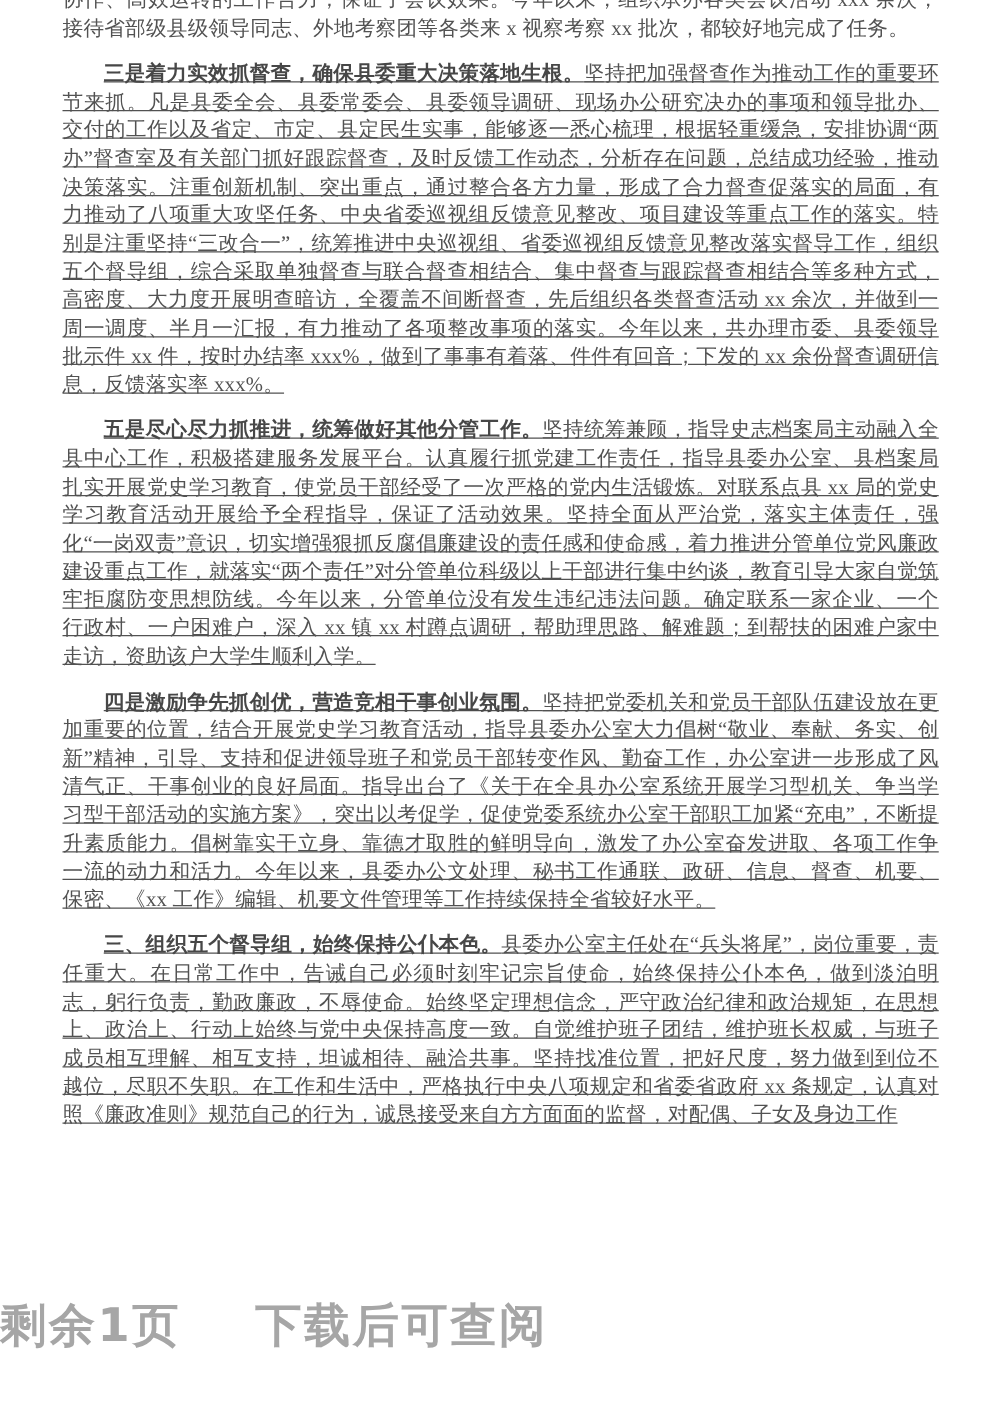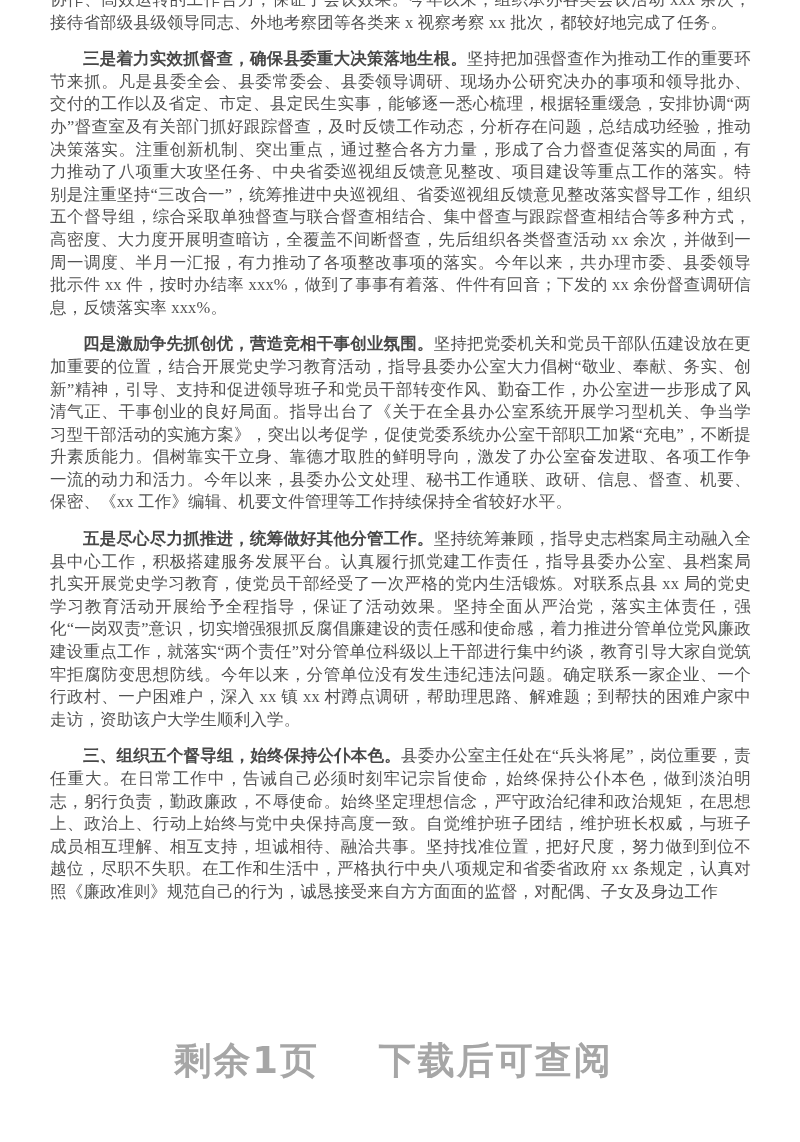--- a/index.html
+++ b/index.html
@@ -19,41 +19,40 @@
     top: -11px;               
     left: 50px;
     width: 701px;
     color: #525252;
     font-size: 16.5px;
     line-height: 22.6px;
     text-align: justify;
     letter-spacing: 0.2px;
   }
   .para { margin: 0 0 14px 0; }
-  .para.indent { text-indent: 2em; }
+  .para.indent { text-indent: 2em; text-decoration: underline; }
   .para b { font-weight: 700; color: #474747; }
   .footer-notice {
     position: absolute;
     top: 1036px;
     left: 0;
     width: 787px;
-    text-align: center;
     font-family: "DejaVu Sans", "Liberation Sans", sans-serif;
     font-weight: 700;
     font-size: 37px;
     color: #a6a6a6;
     letter-spacing: 2px;
     white-space: pre;
   }
 </style>
 </head>
 <body>
 
 <div class="page">
   <div class="doc-body">
       <p class="para">协作、高效运转的工作合力，保证了会议效果。今年以来，组织承办各类会议活动 xxx 余次，接待省部级县级领导同志、外地考察团等各类来 x 视察考察 xx 批次，都较好地完成了任务。</p>
       <p class="para indent"><b>三是着力实效抓督查，确保县委重大决策落地生根。</b>坚持把加强督查作为推动工作的重要环节来抓。凡是县委全会、县委常委会、县委领导调研、现场办公研究决办的事项和领导批办、交付的工作以及省定、市定、县定民生实事，能够逐一悉心梳理，根据轻重缓急，安排协调“两办”督查室及有关部门抓好跟踪督查，及时反馈工作动态，分析存在问题，总结成功经验，推动决策落实。注重创新机制、突出重点，通过整合各方力量，形成了合力督查促落实的局面，有力推动了八项重大攻坚任务、中央省委巡视组反馈意见整改、项目建设等重点工作的落实。特别是注重坚持“三改合一”，统筹推进中央巡视组、省委巡视组反馈意见整改落实督导工作，组织五个督导组，综合采取单独督查与联合督查相结合、集中督查与跟踪督查相结合等多种方式，高密度、大力度开展明查暗访，全覆盖不间断督查，先后组织各类督查活动 xx 余次，并做到一周一调度、半月一汇报，有力推动了各项整改事项的落实。今年以来，共办理市委、县委领导批示件 xx 件，按时办结率 xxx%，做到了事事有着落、件件有回音；下发的 xx 余份督查调研信息，反馈落实率 xxx%。</p>
+      <p class="para indent"><b>五是尽心尽力抓推进，统筹做好其他分管工作。</b>坚持统筹兼顾，指导史志档案局主动融入全县中心工作，积极搭建服务发展平台。认真履行抓党建工作责任，指导县委办公室、县档案局扎实开展党史学习教育，使党员干部经受了一次严格的党内生活锻炼。对联系点县 xx 局的党史学习教育活动开展给予全程指导，保证了活动效果。坚持全面从严治党，落实主体责任，强化“一岗双责”意识，切实增强狠抓反腐倡廉建设的责任感和使命感，着力推进分管单位党风廉政建设重点工作，就落实“两个责任”对分管单位科级以上干部进行集中约谈，教育引导大家自觉筑牢拒腐防变思想防线。今年以来，分管单位没有发生违纪违法问题。确定联系一家企业、一个行政村、一户困难户，深入 xx 镇 xx 村蹲点调研，帮助理思路、解难题；到帮扶的困难户家中走访，资助该户大学生顺利入学。</p>
       <p class="para indent"><b>四是激励争先抓创优，营造竞相干事创业氛围。</b>坚持把党委机关和党员干部队伍建设放在更加重要的位置，结合开展党史学习教育活动，指导县委办公室大力倡树“敬业、奉献、务实、创新”精神，引导、支持和促进领导班子和党员干部转变作风、勤奋工作，办公室进一步形成了风清气正、干事创业的良好局面。指导出台了《关于在全县办公室系统开展学习型机关、争当学习型干部活动的实施方案》，突出以考促学，促使党委系统办公室干部职工加紧“充电”，不断提升素质能力。倡树靠实干立身、靠德才取胜的鲜明导向，激发了办公室奋发进取、各项工作争一流的动力和活力。今年以来，县委办公文处理、秘书工作通联、政研、信息、督查、机要、保密、《xx 工作》编辑、机要文件管理等工作持续保持全省较好水平。</p>
-      <p class="para indent"><b>五是尽心尽力抓推进，统筹做好其他分管工作。</b>坚持统筹兼顾，指导史志档案局主动融入全县中心工作，积极搭建服务发展平台。认真履行抓党建工作责任，指导县委办公室、县档案局扎实开展党史学习教育，使党员干部经受了一次严格的党内生活锻炼。对联系点县 xx 局的党史学习教育活动开展给予全程指导，保证了活动效果。坚持全面从严治党，落实主体责任，强化“一岗双责”意识，切实增强狠抓反腐倡廉建设的责任感和使命感，着力推进分管单位党风廉政建设重点工作，就落实“两个责任”对分管单位科级以上干部进行集中约谈，教育引导大家自觉筑牢拒腐防变思想防线。今年以来，分管单位没有发生违纪违法问题。确定联系一家企业、一个行政村、一户困难户，深入 xx 镇 xx 村蹲点调研，帮助理思路、解难题；到帮扶的困难户家中走访，资助该户大学生顺利入学。</p>
       <p class="para indent"><b>三、组织五个督导组，始终保持公仆本色。</b>县委办公室主任处在“兵头将尾”，岗位重要，责任重大。在日常工作中，告诫自己必须时刻牢记宗旨使命，始终保持公仆本色，做到淡泊明志，躬行负责，勤政廉政，不辱使命。始终坚定理想信念，严守政治纪律和政治规矩，在思想上、政治上、行动上始终与党中央保持高度一致。自觉维护班子团结，维护班长权威，与班子成员相互理解、相互支持，坦诚相待、融洽共事。坚持找准位置，把好尺度，努力做到到位不越位，尽职不失职。在工作和生活中，严格执行中央八项规定和省委省政府 xx 条规定，认真对照《廉政准则》规范自己的行为，诚恳接受来自方方面面的监督，对配偶、子女及身边工作</p>
     </div>
   <div class="footer-notice">剩余1页    下载后可查阅</div>
 </div>
 
 </body></html>

